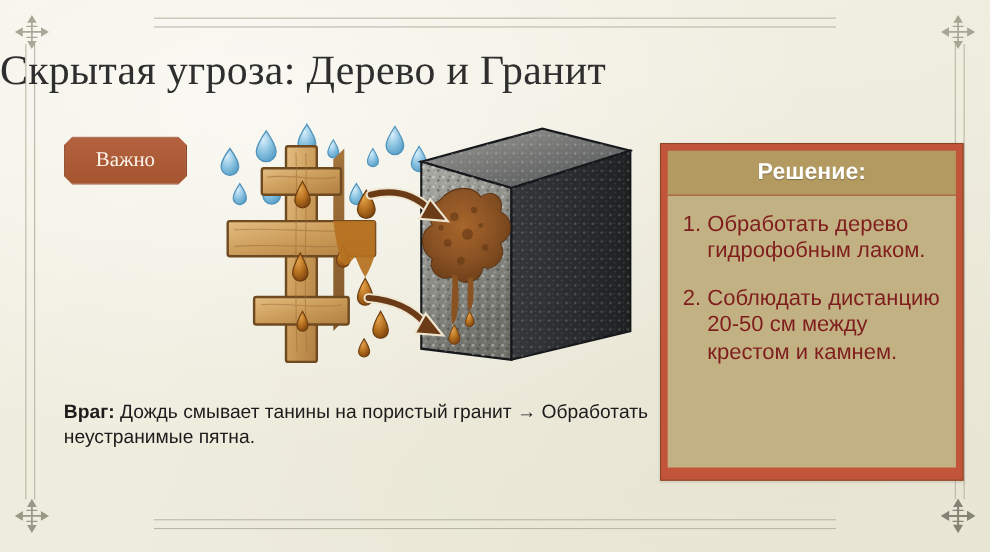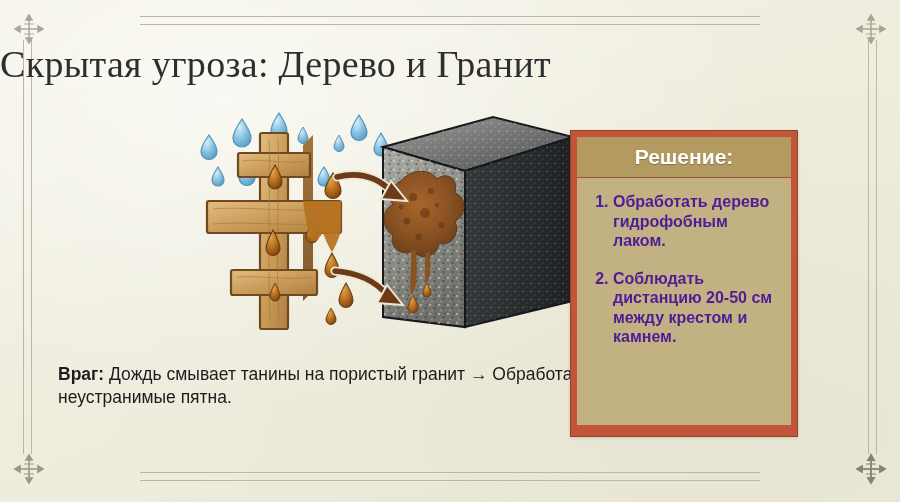--- a/index.html
+++ b/index.html
@@ -61,21 +61,21 @@
 
   
   #facts{position:absolute;left:58px;top:347px;width:540px;}
   .fact{font-size:17.5px;color:#1c1c1c;line-height:1.32;}
   .fact.risk{margin-top:16px;}
   .lead{font-weight:bold;}
   .muted{color:#8e8e86;}
 
   
   #solution{
-    position:absolute;left:570px;top:130px;width:228px;height:307px;
+    position:absolute;left:600px;top:130px;width:276px;height:307px;
     background:#c25539;
     border:1px solid #8d4526;
     box-sizing:border-box;
     padding:6px;
     box-shadow:0 1px 3px rgba(0,0,0,.15);
   }
   #sol-head{
     height:40px;background:#b39a60;
     display:flex;align-items:center;justify-content:center;
     color:#fff;font-weight:bold;font-size:21px;
@@ -83,23 +83,22 @@
     border-bottom:1px solid #a9502f;
   }
   #sol-body{
     height:calc(100% - 46px);
     background:#c2b183;
     padding:14px 10px 0 14px;box-sizing:border-box;
     overflow:hidden;
   }
   ol.sol-list{margin:0;padding:0 0 0 22px;list-style:decimal;}
   ol.sol-list li{
-    font-size:16px;color:#4c1d95;line-height:1.22;
+    font-size:20px;color:#7f1d1d;line-height:1.22;
     margin-bottom:18px;
-    font-weight:bold;
   }
 </style>
 </head>
 <body>
 
 <div id="slide">
 
   <div class="frame-line fl-top1"></div>
   <div class="frame-line fl-top2"></div>
   <div class="frame-line fl-bot1"></div>
@@ -153,20 +152,23 @@
         <polygon points="17,31 20,26 14,26"></polygon>
       <polygon points="3,17 8,14 8,20"></polygon>
         <polygon points="31,17 26,14 26,20"></polygon>
       <line x1="12" y1="12" x2="22" y2="12" stroke-width="1"></line>
       <line x1="12" y1="22" x2="22" y2="22" stroke-width="1"></line>
     </g>
   </svg>
 
   <div id="title">Скрытая угроза: Дерево и Гранит</div>
 
+  <div id="badge">
+    <span>Важно</span>
+  </div>
 
   <svg id="illu" viewBox="0 0 390 245">
     <defs>
       <linearGradient id="woodG" x1="0" y1="0" x2="1" y2="1">
         <stop offset="0%" stop-color="#e3bd82"></stop>
           <stop offset="50%" stop-color="#cb9c59"></stop>
         <stop offset="100%" stop-color="#b07f42"></stop>
       </linearGradient>
       <linearGradient id="woodSide" x1="0" y1="0" x2="0" y2="1">
         <stop offset="0%" stop-color="#a4743c"></stop>

